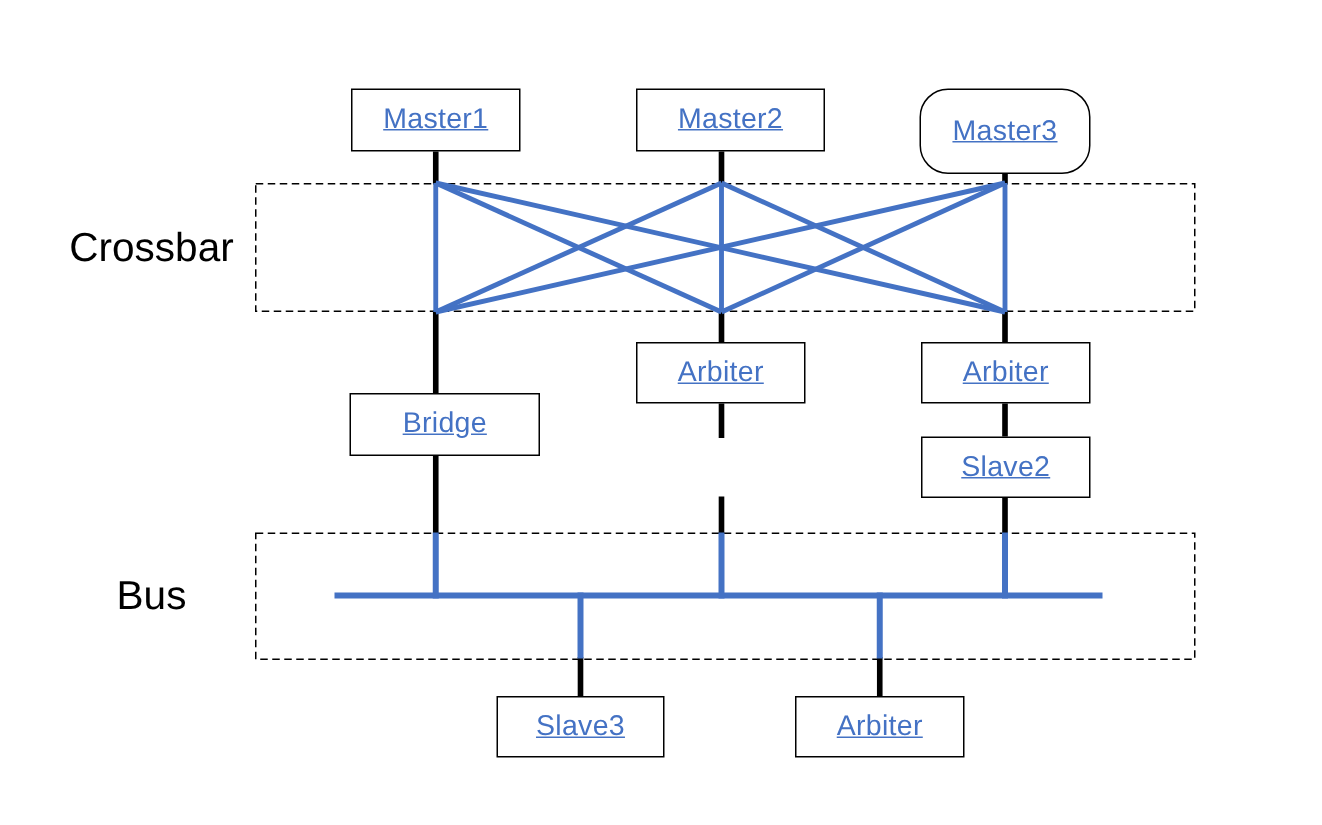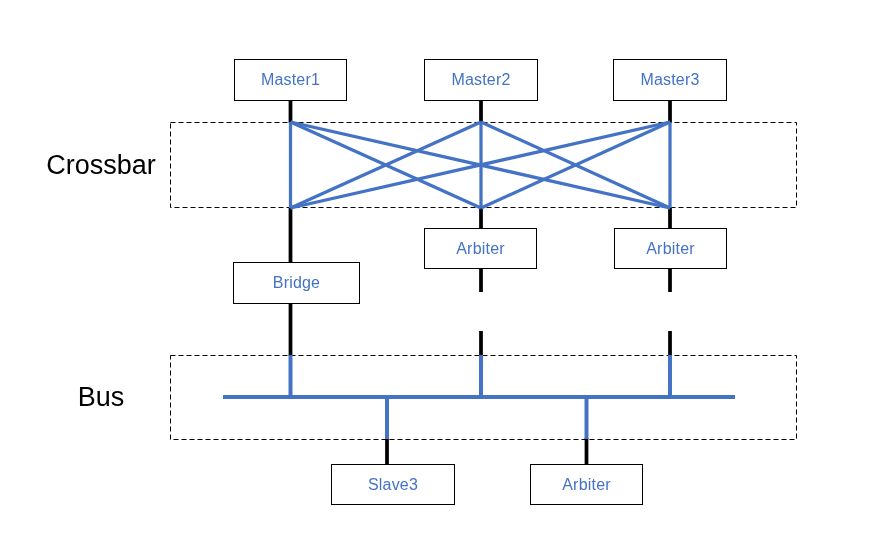--- a/index.html
+++ b/index.html
@@ -48,23 +48,24 @@
     stroke-linecap:butt;
   }
   .node{
     position:absolute;
     box-sizing:border-box;
     border:1.5px solid var(--box-border);
     background:var(--page-bg);
     display:flex;
     align-items:center;
     justify-content:center;
-    font-size:16px;
+    font-size:19px;
     color:var(--node-text);
     letter-spacing:0.2px;
+    text-decoration:underline;
   }
   .region-label{
     position:absolute;
     width:140px;
     height:32px;
     display:flex;
     align-items:center;
     justify-content:center;
     font-size:27px;
     color:var(--label-text);
@@ -111,24 +112,25 @@
     <line class="bus-line" x1="481" y1="355" x2="481" y2="399"></line>
     <line class="bus-line" x1="670" y1="355" x2="670" y2="399"></line>
     <line class="bus-line" x1="387" y1="395" x2="387" y2="439"></line>
     <line class="bus-line" x1="586.5" y1="395" x2="586.5" y2="439"></line>
   </svg>
 
   <div class="region-label" style="left:31px;top:149px;">Crossbar</div>
   <div class="region-label" style="left:31px;top:381px;">Bus</div>
 
   <div class="node" style="left:234px;top:59px;width:113px;height:42px;">Master1</div>
-  <div class="node" style="left:424px;top:59px;width:114px;height:42px;">Master2</div>
-  <div class="node" style="left:613px;top:59px;width:114px;height:42px;">Master3</div>
+  <div class="node" style="left:424px;top:59px;width:126px;height:42px;">Master2</div>
+  <div class="node" style="left:613px;top:59px;width:114px;height:57px;border-radius:19px;">Master3</div>
 
   <div class="node" style="left:424px;top:228px;width:113px;height:41px;">Arbiter</div>
   <div class="node" style="left:614px;top:228px;width:113px;height:41px;">Arbiter</div>
 
   <div class="node" style="left:233px;top:262px;width:127px;height:42px;">Bridge</div>
+  <div class="node" style="left:614px;top:291px;width:113px;height:41px;">Slave2</div>
 
-  <div class="node" style="left:331px;top:464px;width:124px;height:41px;">Slave3</div>
+  <div class="node" style="left:331px;top:464px;width:112px;height:41px;">Slave3</div>
   <div class="node" style="left:530px;top:464px;width:113px;height:41px;">Arbiter</div>
 
 </div>
 
 </body></html>

